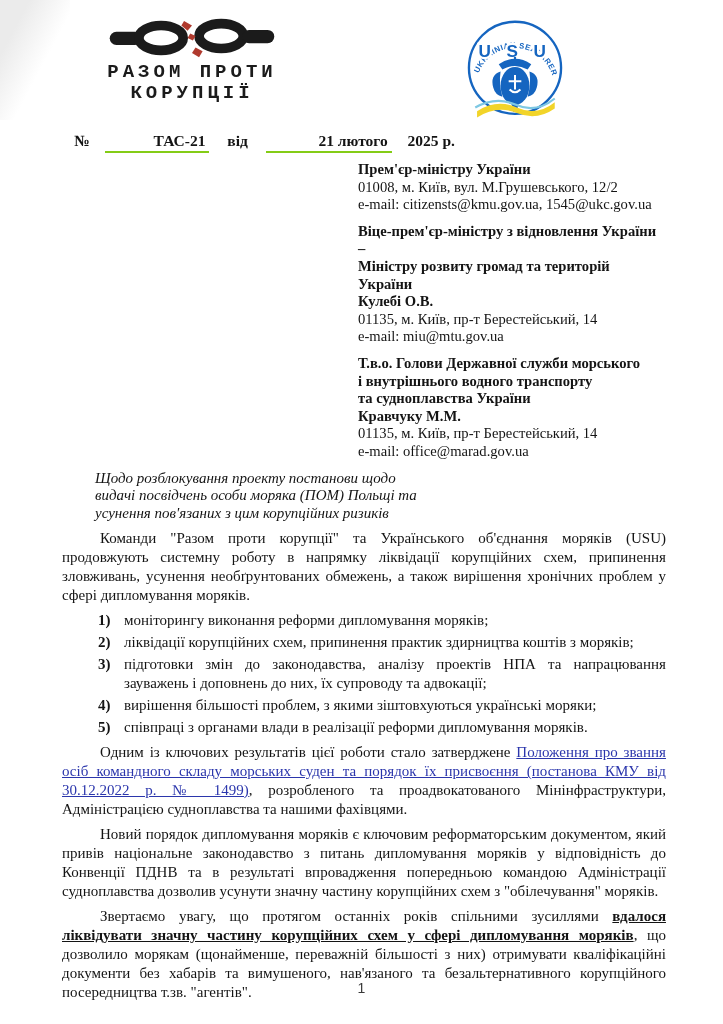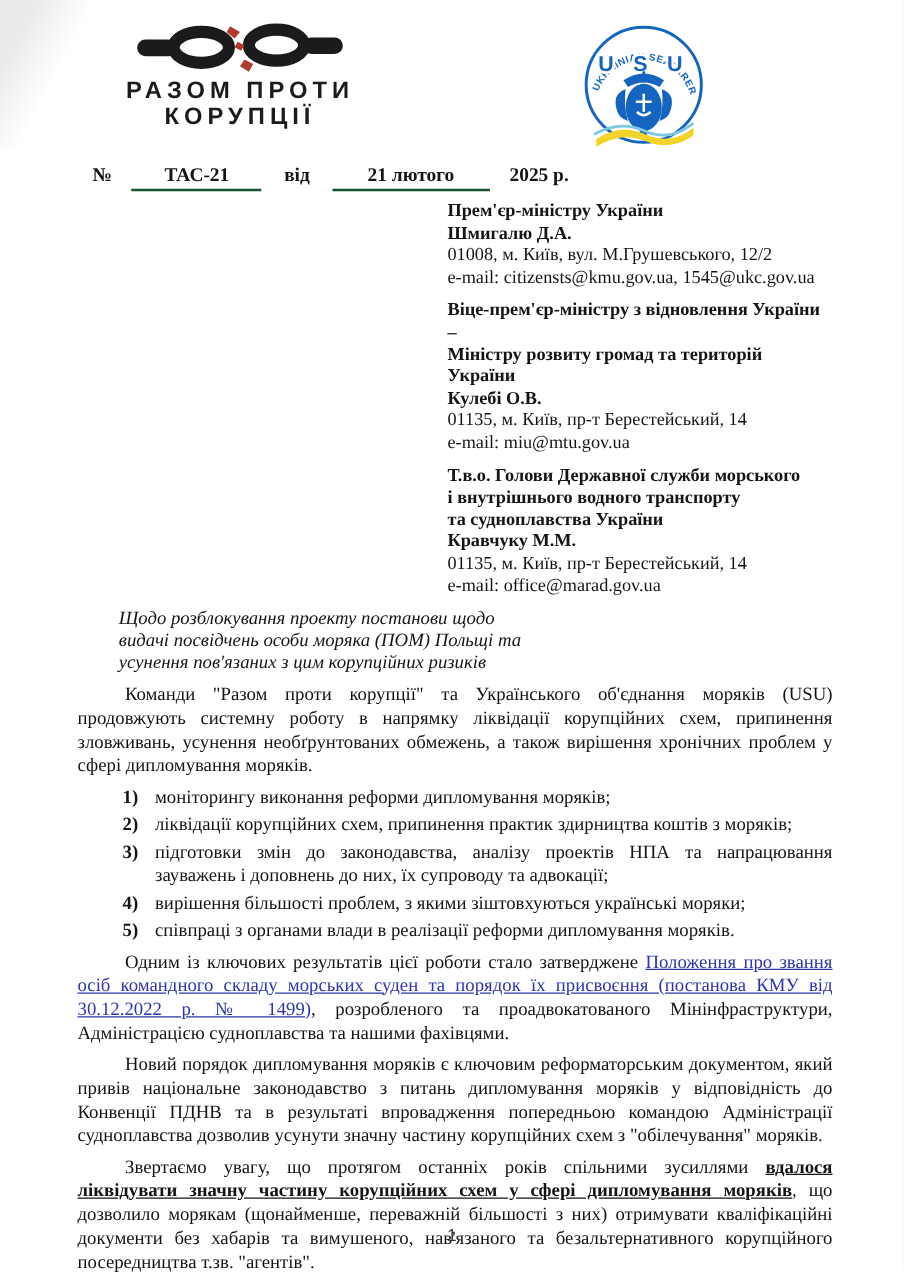--- a/index.html
+++ b/index.html
@@ -16,33 +16,33 @@
     position:absolute;top:0;left:0;width:70px;height:120px;
     background:linear-gradient(118deg,#ebebeb 22%,#ffffff 58%);
     pointer-events:none;
   }
   .content{padding:14px 57px 0 62px;}
   
   .logo-row{display:flex;align-items:flex-start;height:100px;}
   .logo-left{margin-left:30px;width:200px;text-align:center;}
   .logo-left .chain{display:block;margin:0 auto 2px auto;}
   .logo-left .lt{
-    font-family:Liberation Sans, sans-serif;
+    font-family:Liberation Mono, monospace;
     font-weight:bold;font-size:19px;line-height:21px;
     letter-spacing:4px;color:#1b1b1b;white-space:nowrap;
   }
   .logo-right{margin-left:auto;margin-right:92px;margin-top:-4px;}
   
   .ref-line{
     margin-top:18px;margin-left:12px;
     font-weight:bold;font-size:15.5px;white-space:nowrap;
   }
   .ref-line .u{
-    display:inline-block;text-align:center;
-    border-bottom:2px solid #14532d;padding:0 4px 1px 4px;
+    display:inline-block;text-align:right;
+    border-bottom:2px solid #84cc16;padding:0 4px 1px 4px;
   }
   .ref-line .w1{min-width:96px;margin:0 14px 0 12px;}
   .ref-line .w2{min-width:118px;margin:0 12px 0 14px;}
   
   .recipients{margin-top:8px;margin-left:296px;}
   .recipient{margin-bottom:9px;font-size:14.6px;line-height:17.6px;}
   .r-bold{font-weight:bold;}
   
   .subject{
     margin-top:9px;margin-left:33px;width:332px;
@@ -114,21 +114,20 @@
       <span>№</span>
       <span class="u w1">ТАС-21</span>
       <span>від</span>
       <span class="u w2">21 лютого</span>
       <span>2025 р.</span>
     </div>
 
     <div class="recipients">
       <div class="recipient">
         <div class="r-bold">Прем'єр-міністру України</div>
-        <div class="r-bold">Шмигалю Д.А.</div>
         <div class="r-line">01008, м. Київ, вул. М.Грушевського, 12/2</div>
         <div class="r-line">e-mail: citizensts@kmu.gov.ua, 1545@ukc.gov.ua</div>
       </div>
       <div class="recipient">
         <div class="r-bold">Віце-прем'єр-міністру з відновлення України –</div>
         <div class="r-bold">Міністру розвиту громад та територій України</div>
         <div class="r-bold">Кулебі О.В.</div>
         <div class="r-line">01135, м. Київ, пр-т Берестейський, 14</div>
         <div class="r-line">e-mail: miu@mtu.gov.ua</div>
       </div>

